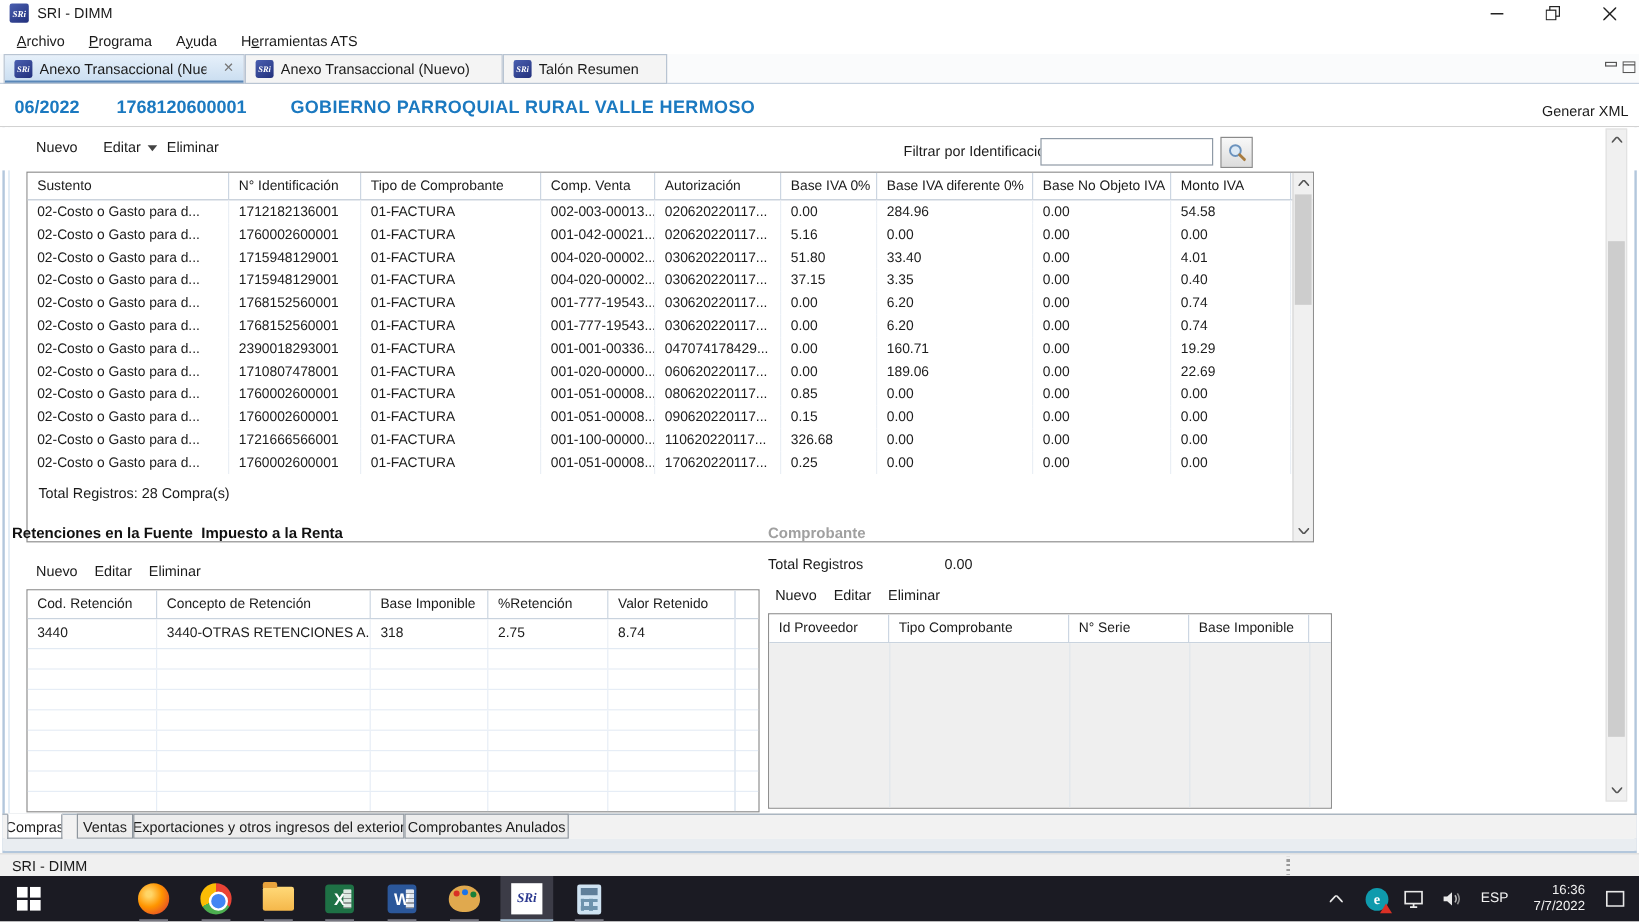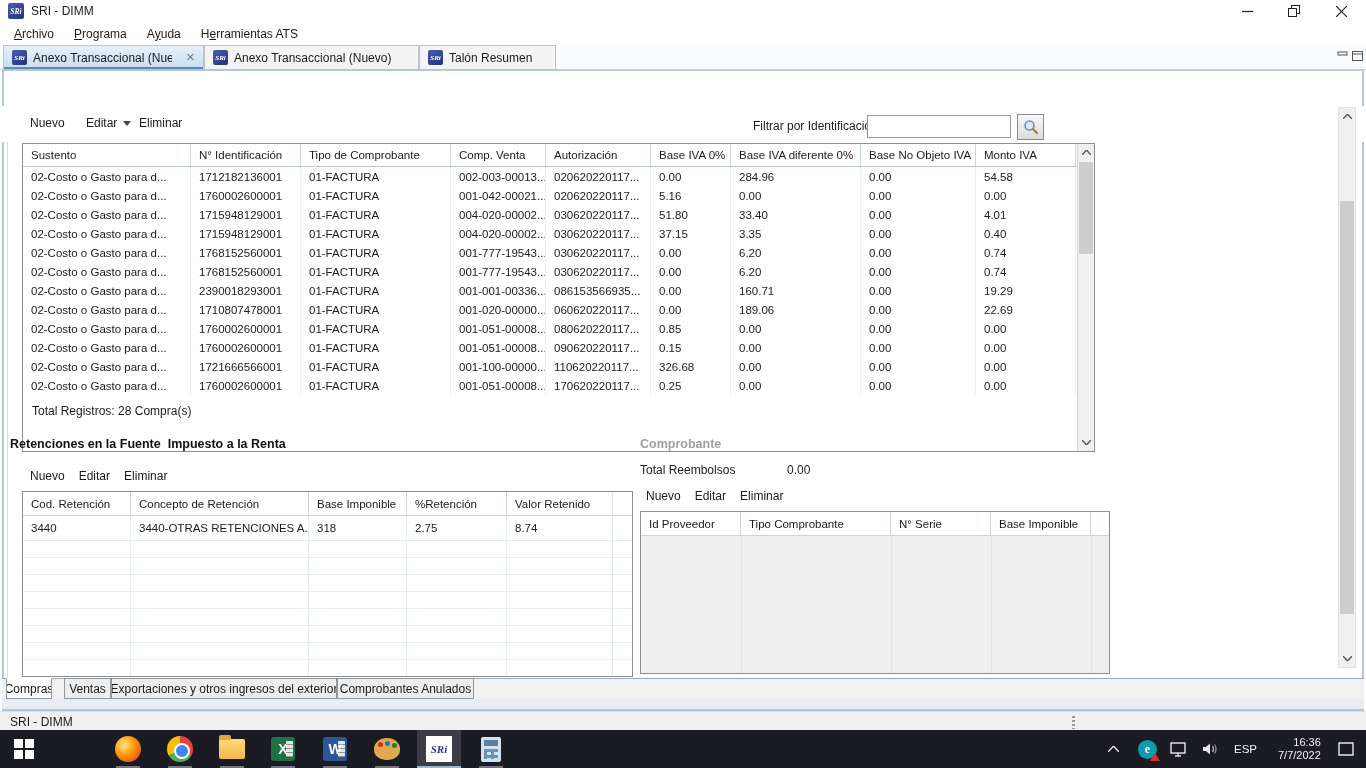--- a/index.html
+++ b/index.html
@@ -205,20 +205,26 @@
       </svg>
     <svg class="corner-ico" style="left:1352px">
         <rect x="0.5" y="0.5" width="10" height="9" fill="none" stroke="#555"></rect>
         <line x1="0.5" y1="3" x2="10.5" y2="3" stroke="#555"></line>
       </svg>
   </div>
 
   <div class="frame"></div>
   <div class="panel-left-line"></div>
 
+  <div class="doc-header">
+    <span class="hdr-blue hdr-period">06/2022</span>
+    <span class="hdr-blue hdr-ruc">1768120600001</span>
+    <span class="hdr-blue hdr-entity">GOBIERNO PARROQUIAL RURAL VALLE HERMOSO</span>
+    <span class="generar-xml">Generar XML</span>
+  </div>
 
   <div class="main-toolbar">
     <span class="tb-btn" style="left:30px">Nuevo</span>
     <span class="tb-btn" style="left:86px"><span>Editar</span><span class="caret"></span></span>
     <span class="tb-btn" style="left:139px">Eliminar</span>
     <span class="filter-label">Filtrar por Identificacion:</span>
     <input class="filter-input" value="" style="">
     <div class="search-btn">
       <svg width="16" height="16">
         <circle cx="6.5" cy="6.5" r="4.5" fill="#dce9f5" stroke="#6b92bd" stroke-width="1.6"></circle>
@@ -304,21 +310,21 @@
           <div class="tcell c5">0.00</div>
           <div class="tcell c6">6.20</div>
           <div class="tcell c7">0.00</div>
           <div class="tcell c8">0.74</div>
         </div>
         <div class="trow">
           <div class="tcell c0">02-Costo o Gasto para d...</div>
           <div class="tcell c1">2390018293001</div>
           <div class="tcell c2">01-FACTURA</div>
           <div class="tcell c3">001-001-00336...</div>
-          <div class="tcell c4">086153566935...</div>
+          <div class="tcell c4">047074178429...</div>
           <div class="tcell c5">0.00</div>
           <div class="tcell c6">160.71</div>
           <div class="tcell c7">0.00</div>
           <div class="tcell c8">19.29</div>
         </div>
         <div class="trow">
           <div class="tcell c0">02-Costo o Gasto para d...</div>
           <div class="tcell c1">1710807478001</div>
           <div class="tcell c2">01-FACTURA</div>
           <div class="tcell c3">001-020-00000...</div>
@@ -465,21 +471,21 @@
           <div class="tcell c0"></div>
           <div class="tcell c1"></div>
           <div class="tcell c2"></div>
           <div class="tcell c3"></div>
           <div class="tcell c4"></div>
         </div>
       </div>
   </div>
 
   <div class="section-title reem-title">Comprobante</div>
-  <span class="reem-total-label">Total Reembolsos</span>
+  <span class="reem-total-label">Total Registros</span>
   <span class="reem-total-value">0.00</span>
   <div class="mini-toolbar reem-toolbar">
     <span>Nuevo</span>
     <span>Editar</span>
     <span>Eliminar</span>
   </div>
   <div class="gtable reem-table">
     <div class="thead">
         <div class="hcell c0">Id Proveedor</div>
         <div class="hcell c1">Tipo Comprobante</div>

